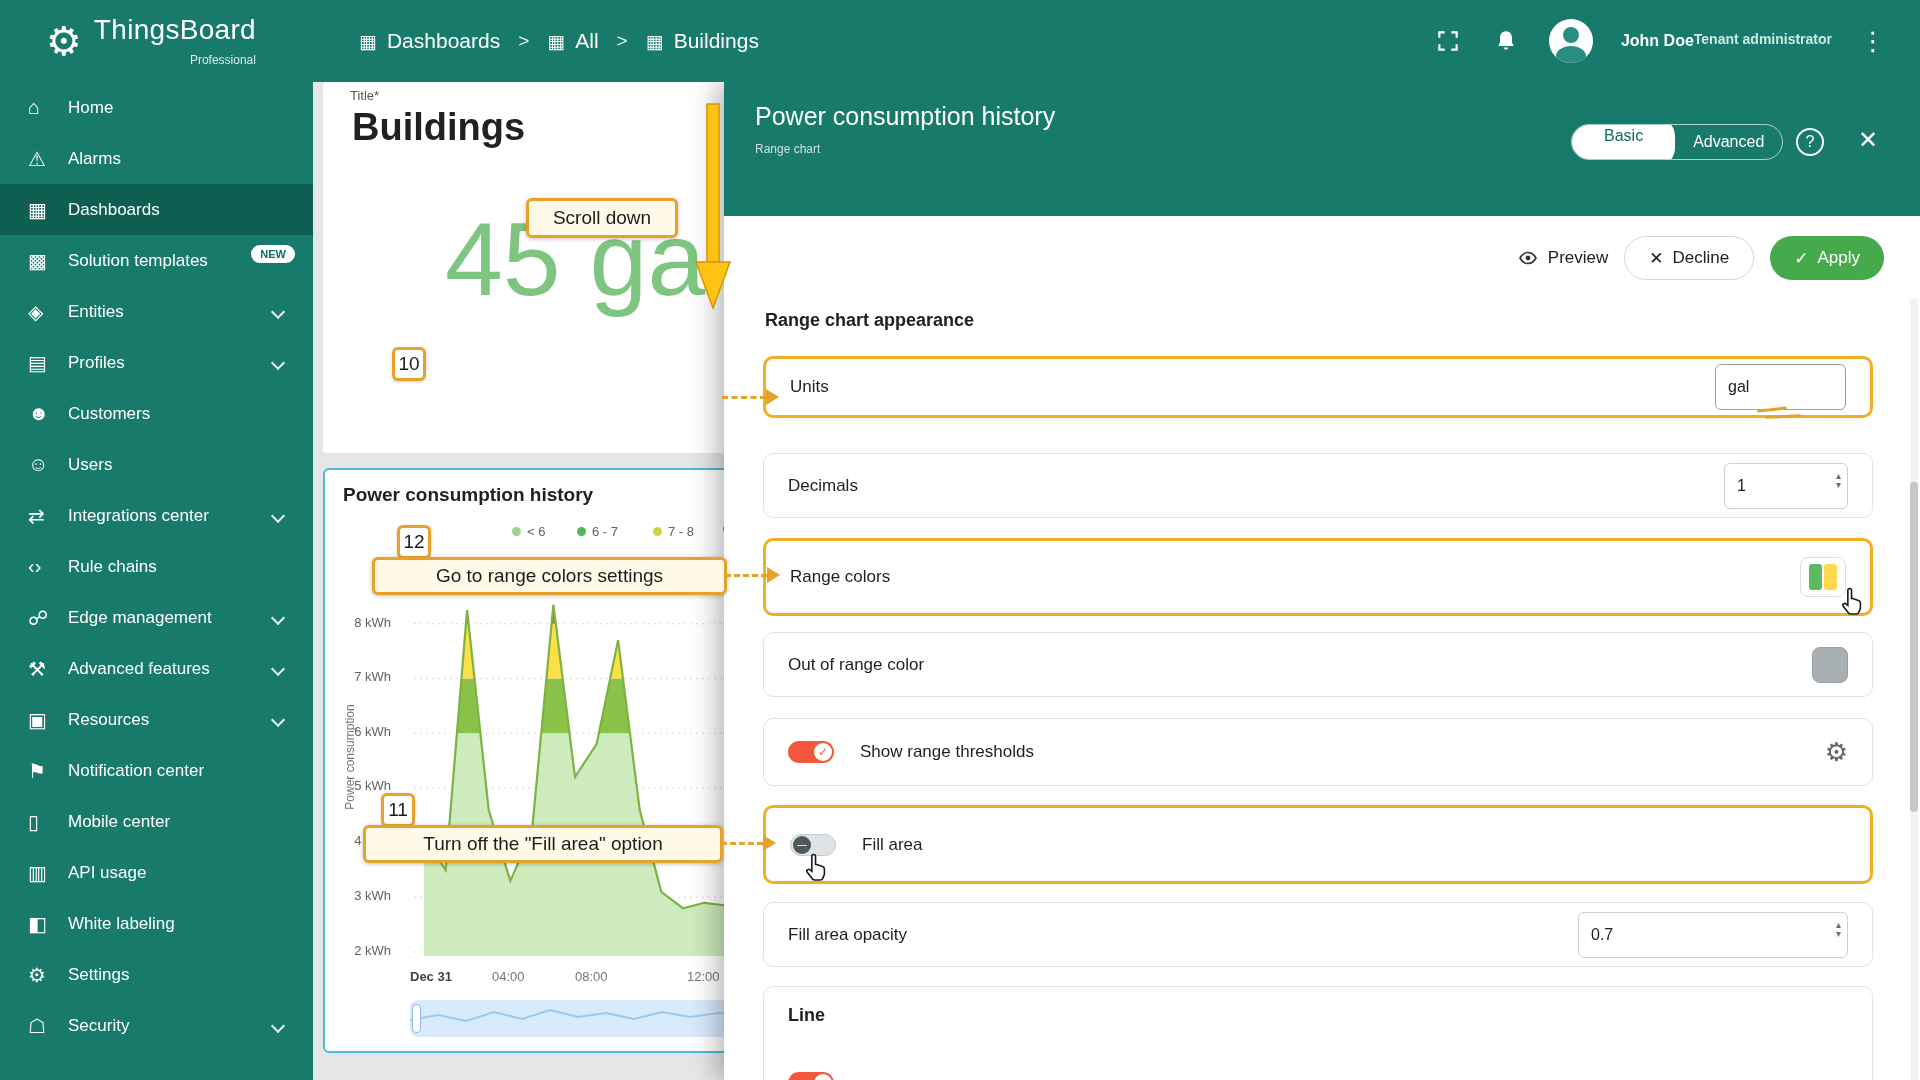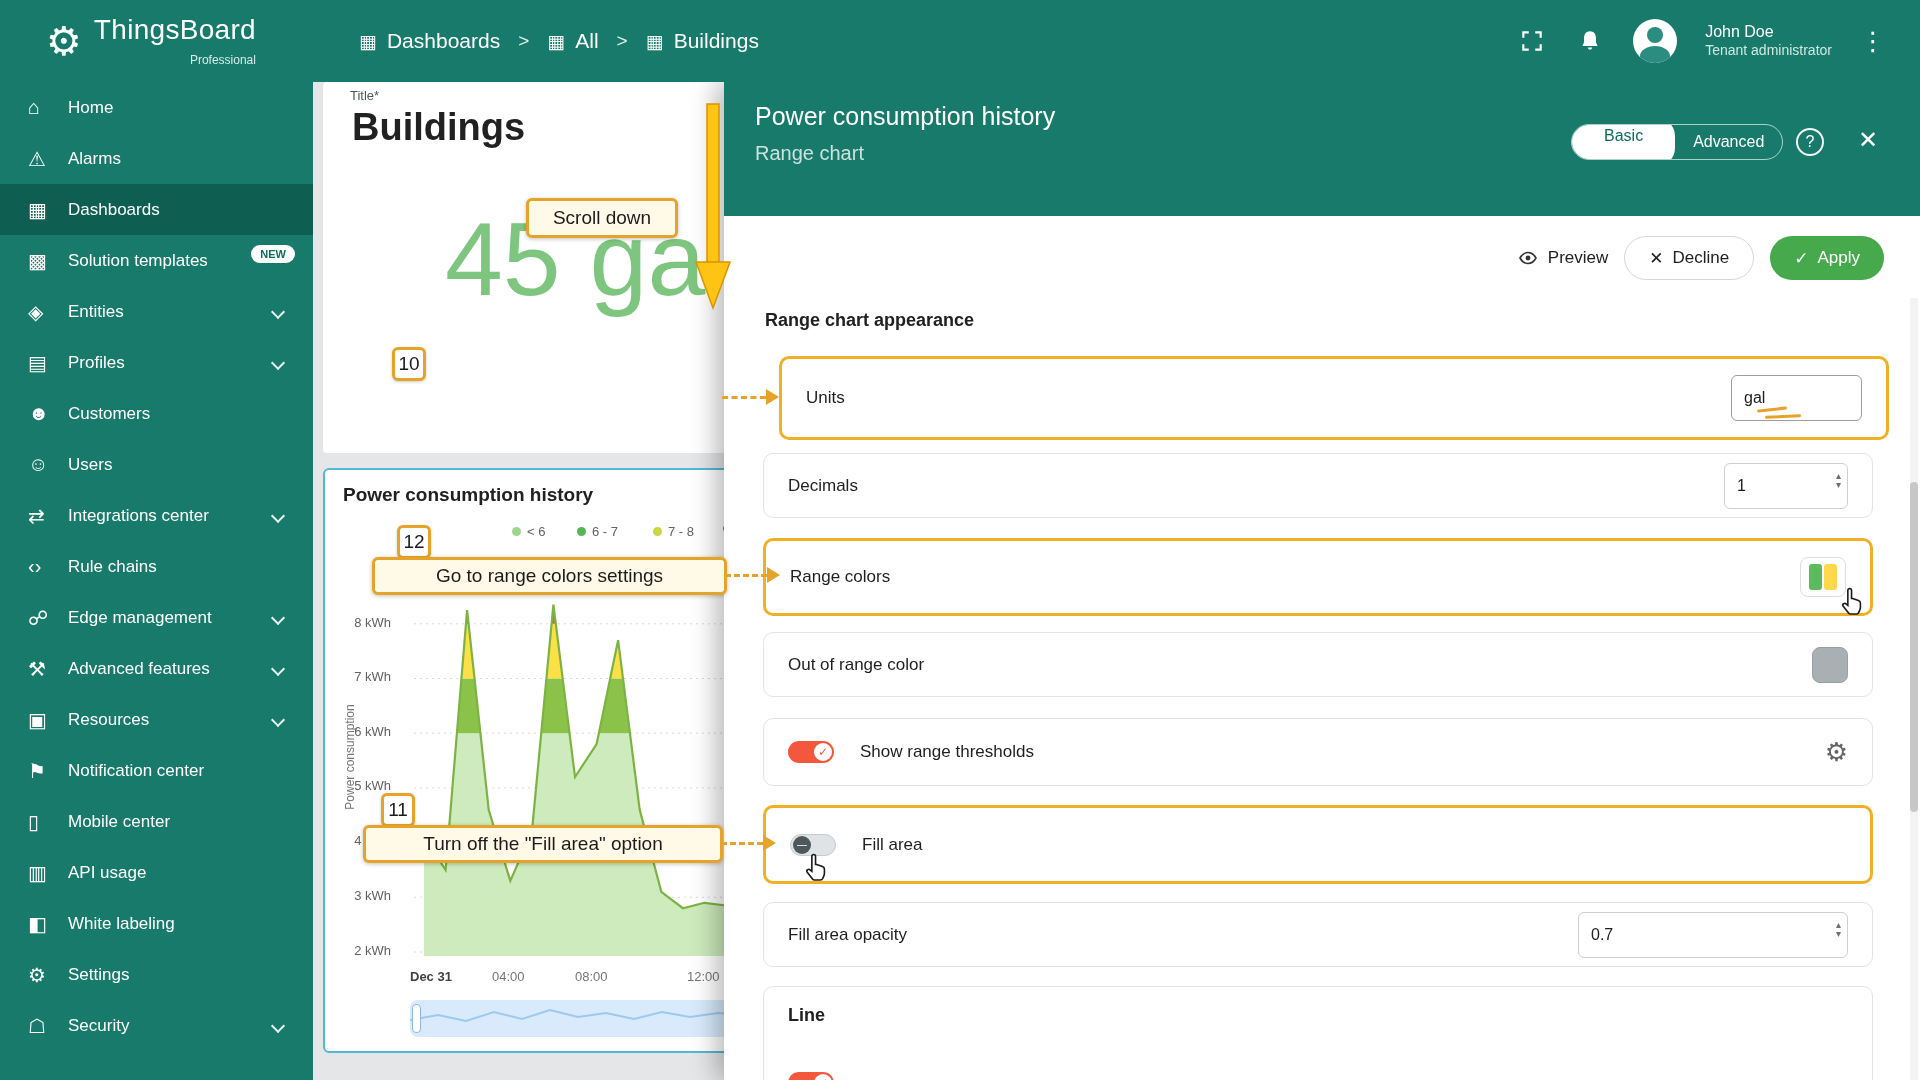--- a/index.html
+++ b/index.html
@@ -15,21 +15,21 @@
   .brand-sub{font-size:12px;color:#d9ece7;text-align:right;margin-top:8px;}
   .crumbs{display:flex;align-items:center;gap:18px;margin-left:46px;}
   .crumb{display:flex;align-items:center;gap:10px;color:#fff;font-size:21px;cursor:pointer;}
   .crumb .cicon{font-size:19px;opacity:.95;}
   .crumb-sep{color:rgba(255,255,255,.9);font-size:19px;}
   .top-right{margin-left:auto;display:flex;align-items:center;gap:28px;padding-right:34px;}
   .tb-iconbtn{width:30px;height:30px;display:flex;align-items:center;justify-content:center;cursor:pointer;}
   .avatar{width:44px;height:44px;border-radius:50%;background:#fff;position:relative;overflow:hidden;flex-shrink:0;}
   .avatar .head{position:absolute;left:14px;top:8px;width:16px;height:16px;border-radius:50%;background:#2a8d7f;}
   .avatar .body{position:absolute;left:7px;top:27px;width:30px;height:20px;border-radius:50% 50% 0 0;background:#2a8d7f;}
-  .user-col{display:flex;flex-direction:column;line-height:1.25;}
+  .user-col{display:flex;line-height:1.25;font-weight:bold;}
   .user-name{color:#fff;font-size:16px;}
   .user-role{color:#cfe9e2;font-size:14px;}
   .kebab{color:#fff;font-size:26px;cursor:pointer;}
 
   
   .sidebar{position:absolute;left:0;top:82px;width:313px;bottom:0;background:#177A6A;z-index:30;}
   .side-item{height:51px;display:flex;align-items:center;padding-left:28px;color:#fff;cursor:pointer;}
   .side-item.active{background:#0E5F52;}
   .s-icon{width:40px;font-size:20px;flex-shrink:0;}
   .s-label{font-size:17px;}
@@ -52,21 +52,21 @@
   .xlab{position:absolute;top:499px;font-size:13px;color:#757575;}
   .xlab.first{color:#424242;font-weight:700;}
   #power-chart{position:absolute;left:77px;top:132px;}
   .rangesel{position:absolute;left:85px;top:530px;width:340px;height:37px;background:#d8eafc;border-radius:8px;overflow:hidden;cursor:pointer;}
   .rangesel-handle{position:absolute;left:2px;top:4px;width:9px;height:29px;background:#fff;border:1px solid #8fb9e4;border-radius:4px;}
 
   
   .panel{position:absolute;left:724px;top:82px;width:1196px;bottom:0;background:#fff;box-shadow:-8px 0 24px rgba(0,0,0,.28);z-index:20;overflow:hidden;}
   .panel-head{position:absolute;left:0;top:0;right:0;height:134px;background:#177A6A;}
   .p-title{position:absolute;left:31px;top:20px;font-size:25px;color:#fff;}
-  .p-sub{position:absolute;left:31px;top:60px;font-size:20px;color:rgba(255,255,255,.78);}
+  .p-sub{position:absolute;left:31px;top:60px;font-size:12px;color:rgba(255,255,255,.78);}
   .tab-group{position:absolute;left:847px;top:42px;height:36px;display:flex;align-items:center;border:1px solid rgba(255,255,255,.65);border-radius:18px;overflow:hidden;}
   .tab-basic{background:#fff;color:#0E6B5C;font-size:16px;padding:0 32px;height:48px;line-height:36px;border-radius:18px;cursor:pointer;}
   .tab-adv{color:#fff;font-size:16px;padding:0 18px;cursor:pointer;}
   .help-circ{position:absolute;left:1072px;top:46px;width:28px;height:28px;border:2px solid rgba(255,255,255,.95);border-radius:50%;color:#fff;font-size:16px;display:flex;align-items:center;justify-content:center;cursor:pointer;}
   .p-close{position:absolute;left:1134px;top:44px;color:#fff;font-size:24px;cursor:pointer;}
   .action-row{position:absolute;left:0;top:134px;right:0;height:84px;display:flex;align-items:center;justify-content:flex-end;gap:16px;padding-right:36px;background:#fff;}
   .btn-preview{display:flex;align-items:center;gap:9px;font-size:17px;color:#212121;cursor:pointer;}
   .btn-decline{display:flex;align-items:center;gap:9px;height:44px;padding:0 24px;border:1px solid #d7d7d7;border-radius:22px;background:#fff;font-size:17px;color:#212121;cursor:pointer;}
   .btn-apply{display:flex;align-items:center;gap:9px;height:44px;padding:0 24px;border:none;border-radius:22px;color:#fff;font-size:17px;cursor:pointer;background:#46A94C;}
   .section-title{position:absolute;left:41px;top:228px;font-size:18px;font-weight:700;color:#212121;}
@@ -326,21 +326,21 @@
           <span>✕</span>
           <span>Decline</span>
         </button>
       <button class="btn-apply" style="background-color: rgb(70, 169, 76);">
           <span>✓</span>
           <span>Apply</span>
         </button>
     </div>
     <span class="section-title">Range chart appearance</span>
 
-    <div class="row hl" style="top: 274px; height: 84px; border-color: rgb(240, 176, 38); margin-left: 16px;">
+    <div class="row hl" style="top: 274px; height: 62px; border-color: rgb(240, 176, 38);">
       <span class="row-label">Units</span>
       <span class="tb-input" style="width:131px;">
         <input readonly="" value="gal" style="">
       </span>
     </div>
 
     <div class="row" style="top:371px;height:65px;">
       <span class="row-label">Decimals</span>
       <span class="tb-input" style="width:124px;border-color:#cfcfcf;">
         <input readonly="" value="1" style="">

